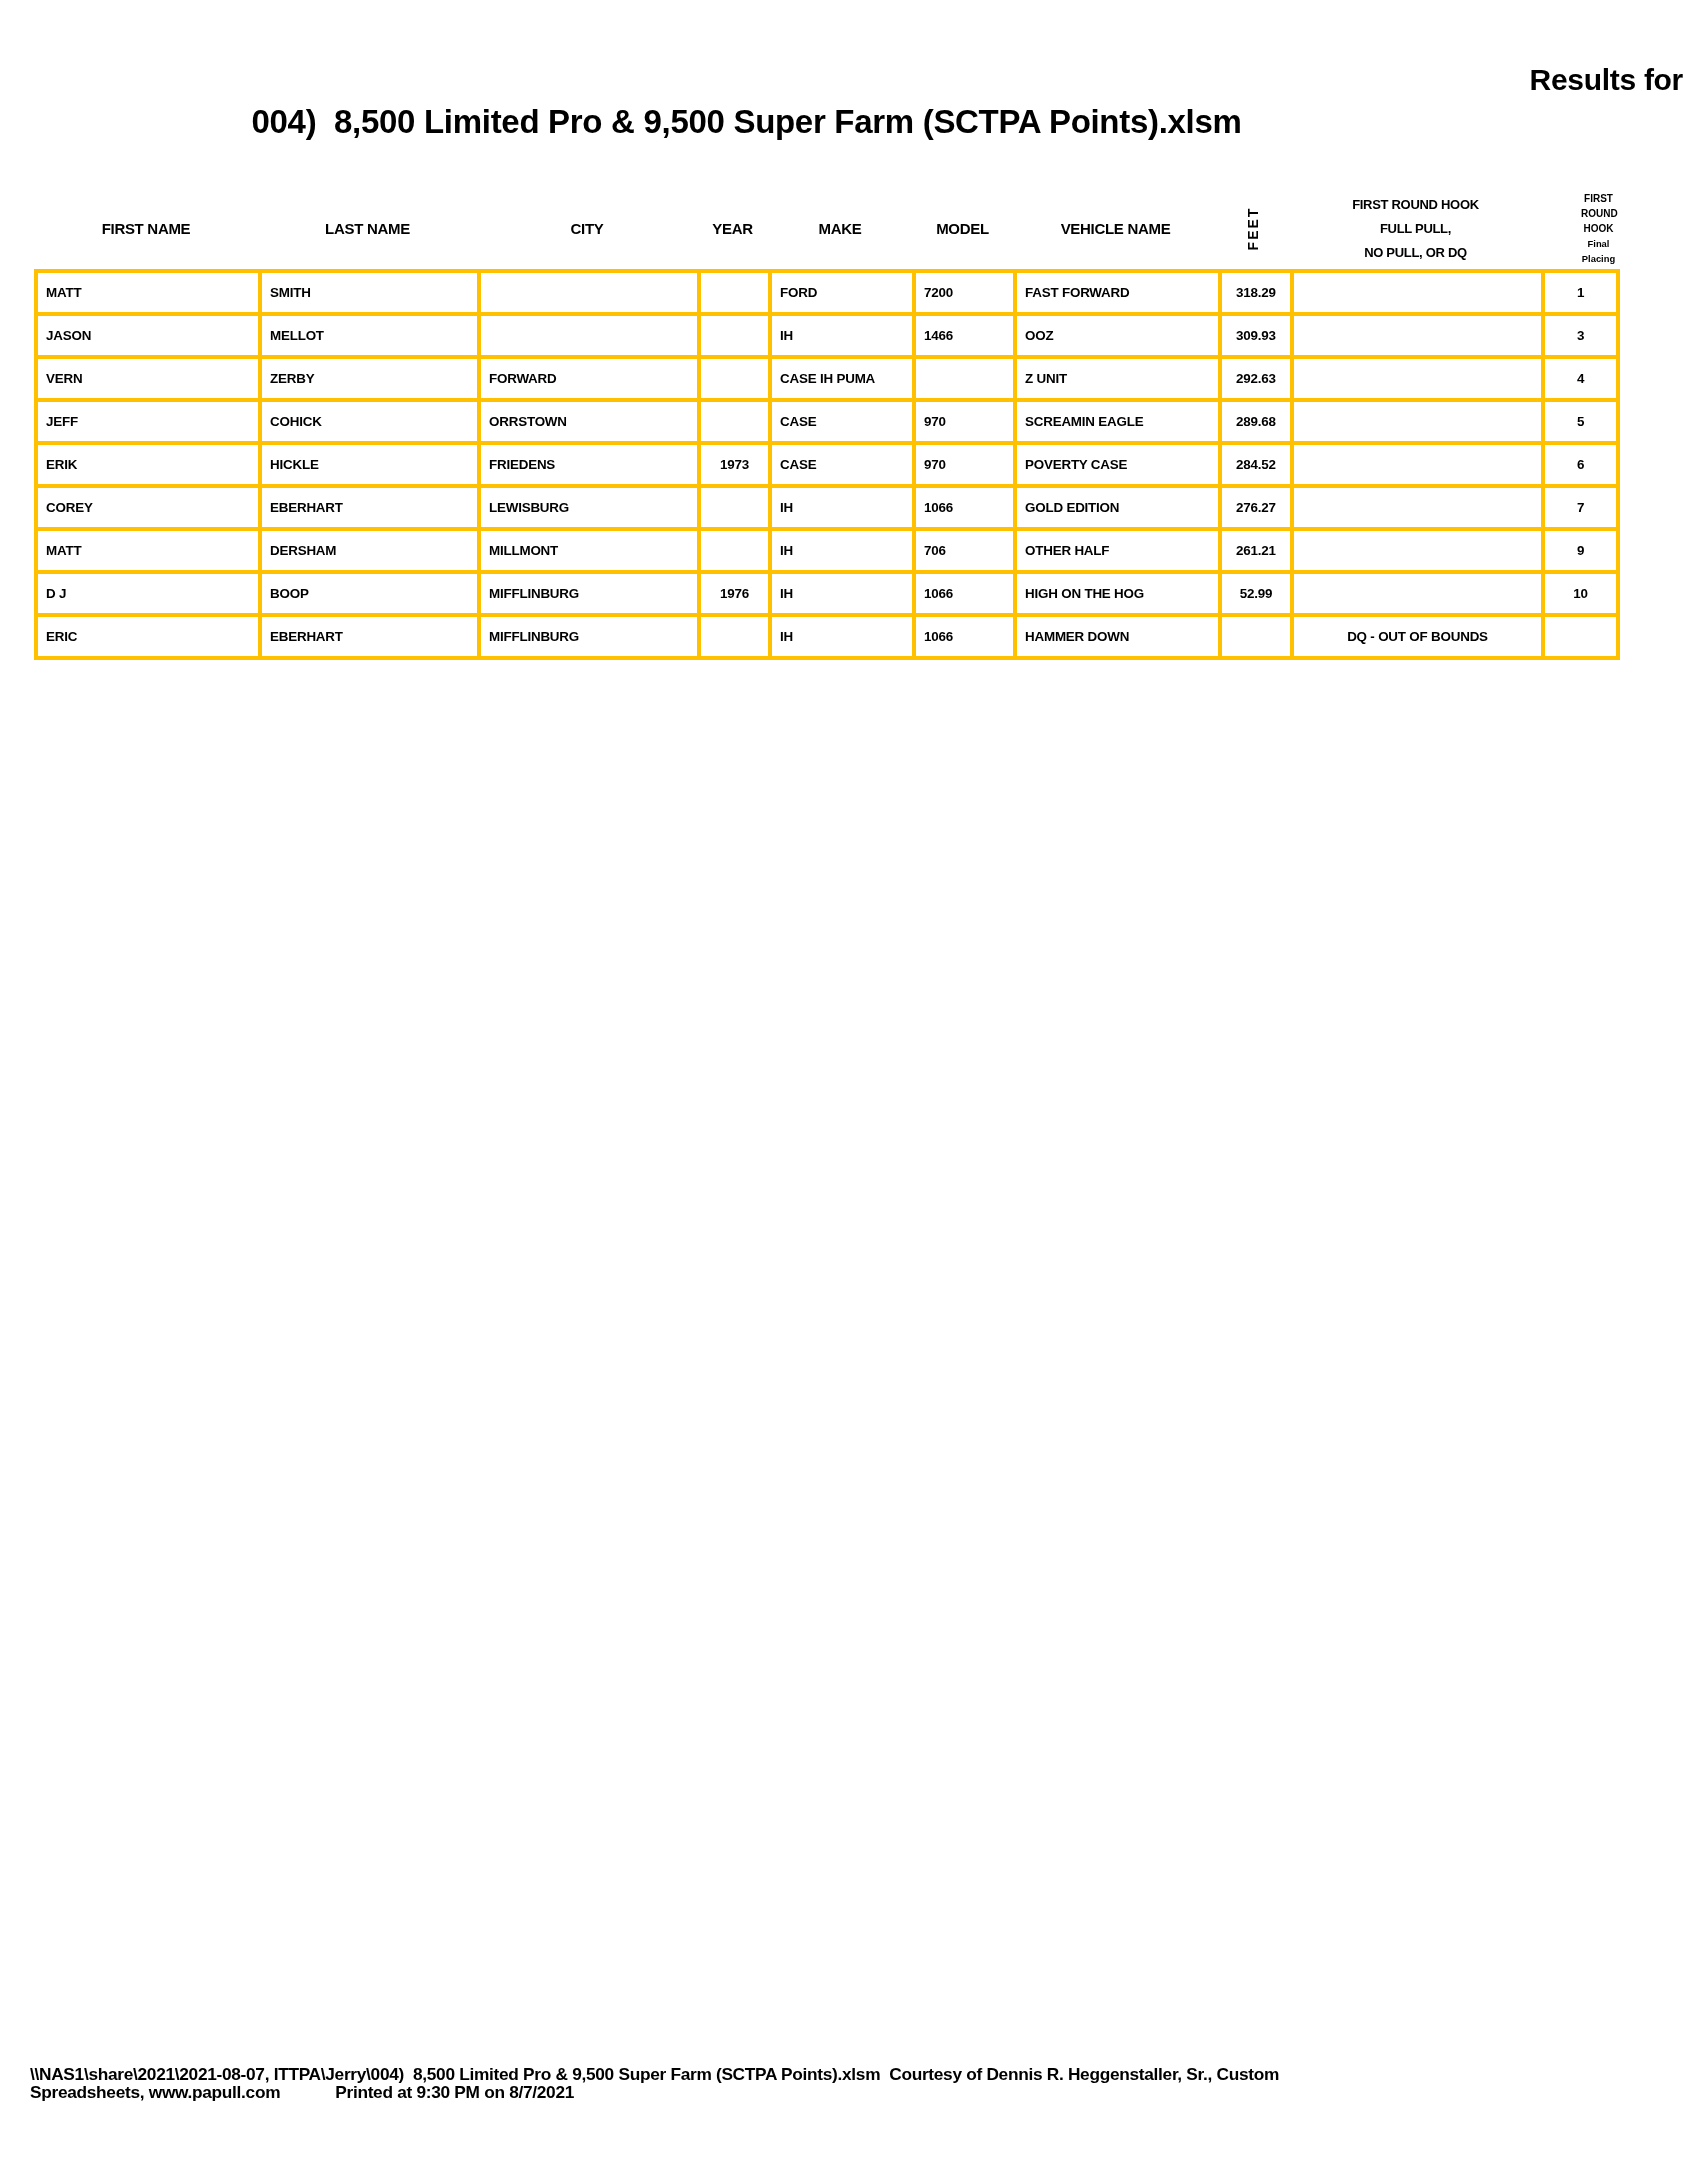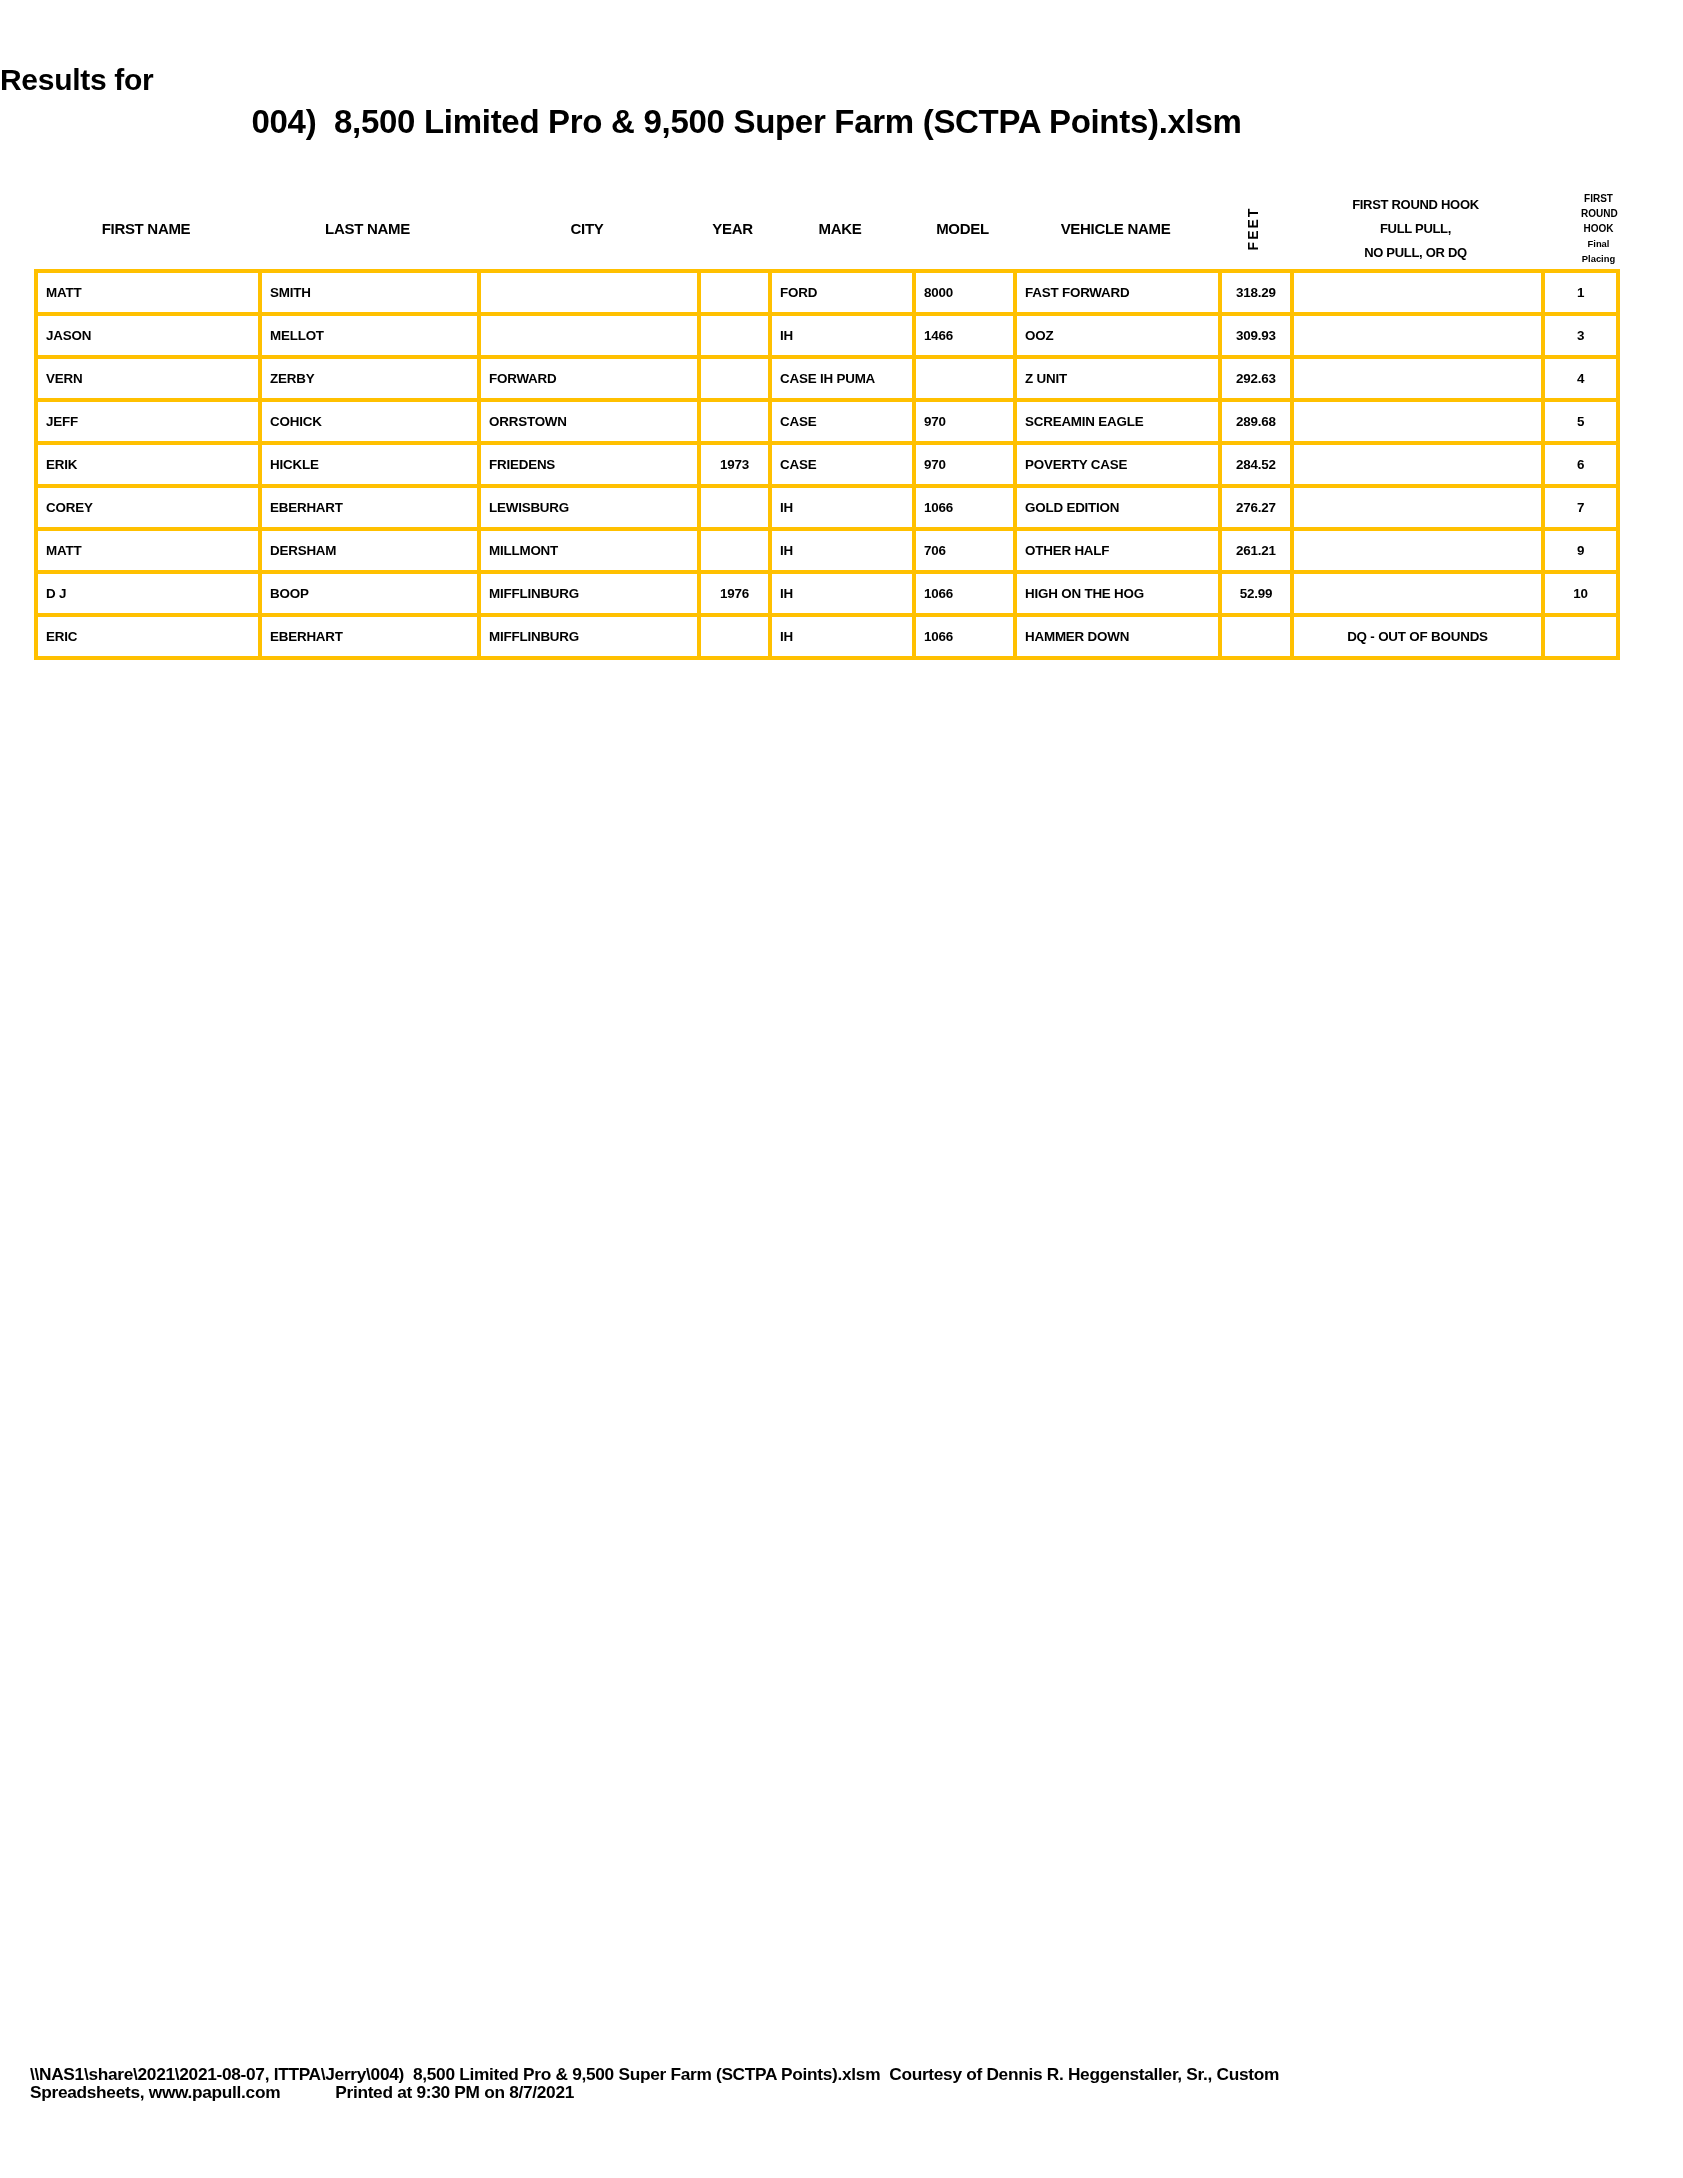--- a/index.html
+++ b/index.html
@@ -5,21 +5,21 @@
   :root { --gold: #FFC000; --ink: #000000; }
   * { box-sizing: border-box; }
   body { margin: 0; background: #ffffff; }
   .page {
     position: relative; width: 1683px; height: 2178px; background: #ffffff;
     color: var(--ink); font-family: "Liberation Sans", sans-serif; font-weight: 700;
     overflow: hidden;
   }
   .title1 {
     position: absolute; top: 63px; left: 0; width: 1683px;
-    text-align: left; font-size: 30px; letter-spacing: -0.3px; white-space: pre-wrap;
+    text-align: right; font-size: 30px; letter-spacing: -0.3px; white-space: pre-wrap;
   }
   .title2 {
     position: absolute; top: 103px; left: 0; width: 1493px;
     text-align: center; font-size: 33px; letter-spacing: -0.3px; white-space: pre-wrap;
   }
   .header-row {
     position: absolute; left: 34px; top: 186px; width: 1582px; height: 85px;
     display: grid;
     grid-template-columns: 224px 219px 220px 71px 144px 101px 205px 72px 251px 75px;
     align-items: center; text-align: center;
@@ -89,21 +89,21 @@
         <col style="width:251px">
       <col style="width:75px">
     </colgroup>
     <tbody>
       <tr>
         <td class="al">MATT</td>
         <td class="al">SMITH</td>
         <td class="al"></td>
         <td class="ac"></td>
         <td class="al">FORD</td>
-        <td class="al">8000</td>
+        <td class="al">7200</td>
         <td class="al">FAST FORWARD</td>
         <td class="ac">318.29</td>
         <td class="ac"></td>
         <td class="ac">1</td>
       </tr>
       <tr>
         <td class="al">JASON</td>
         <td class="al">MELLOT</td>
         <td class="al"></td>
         <td class="ac"></td>

